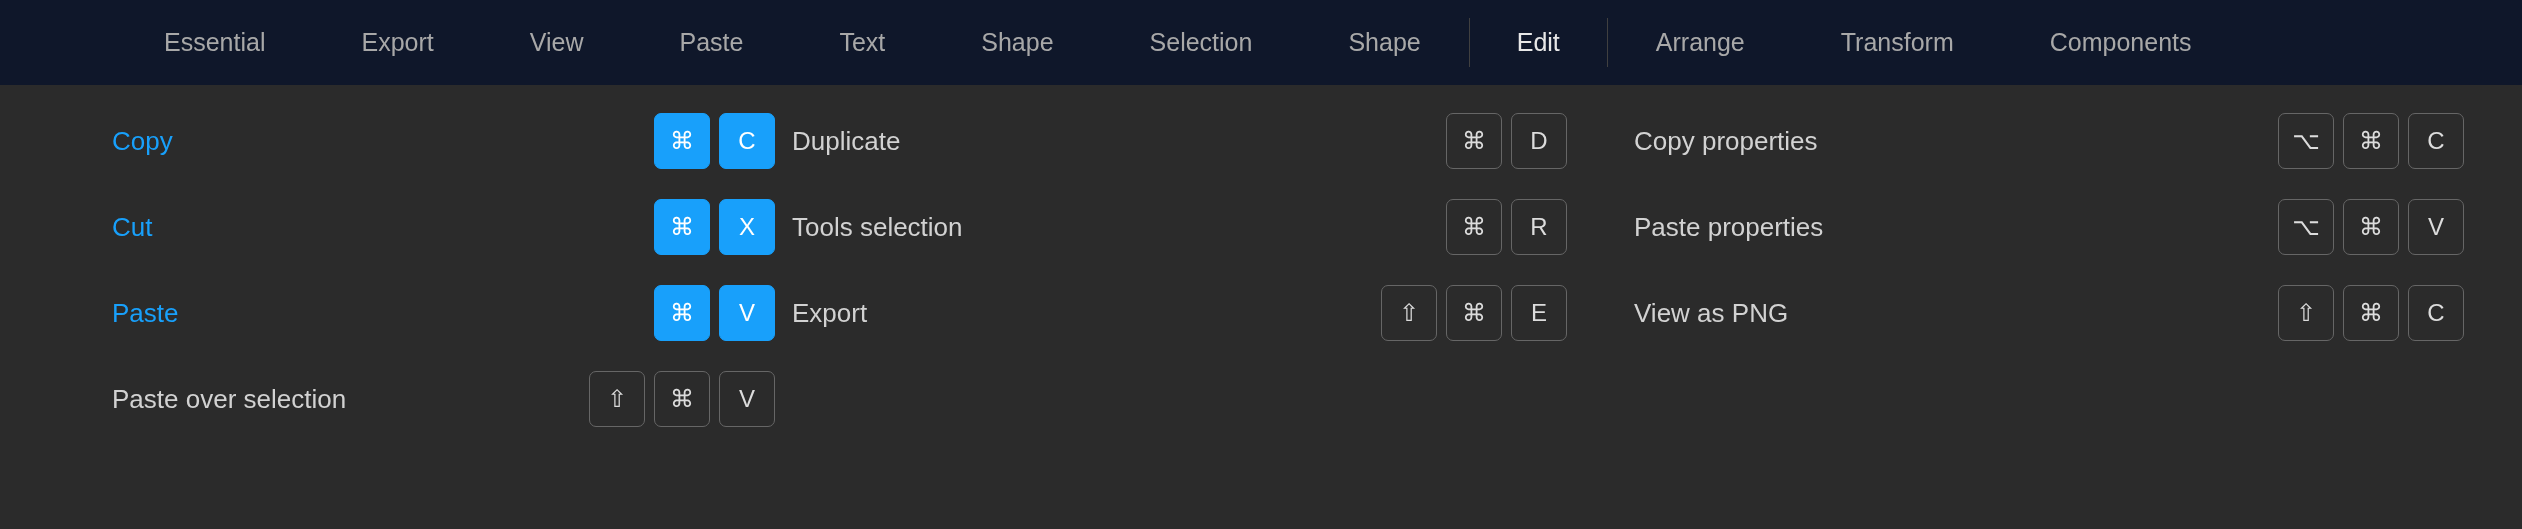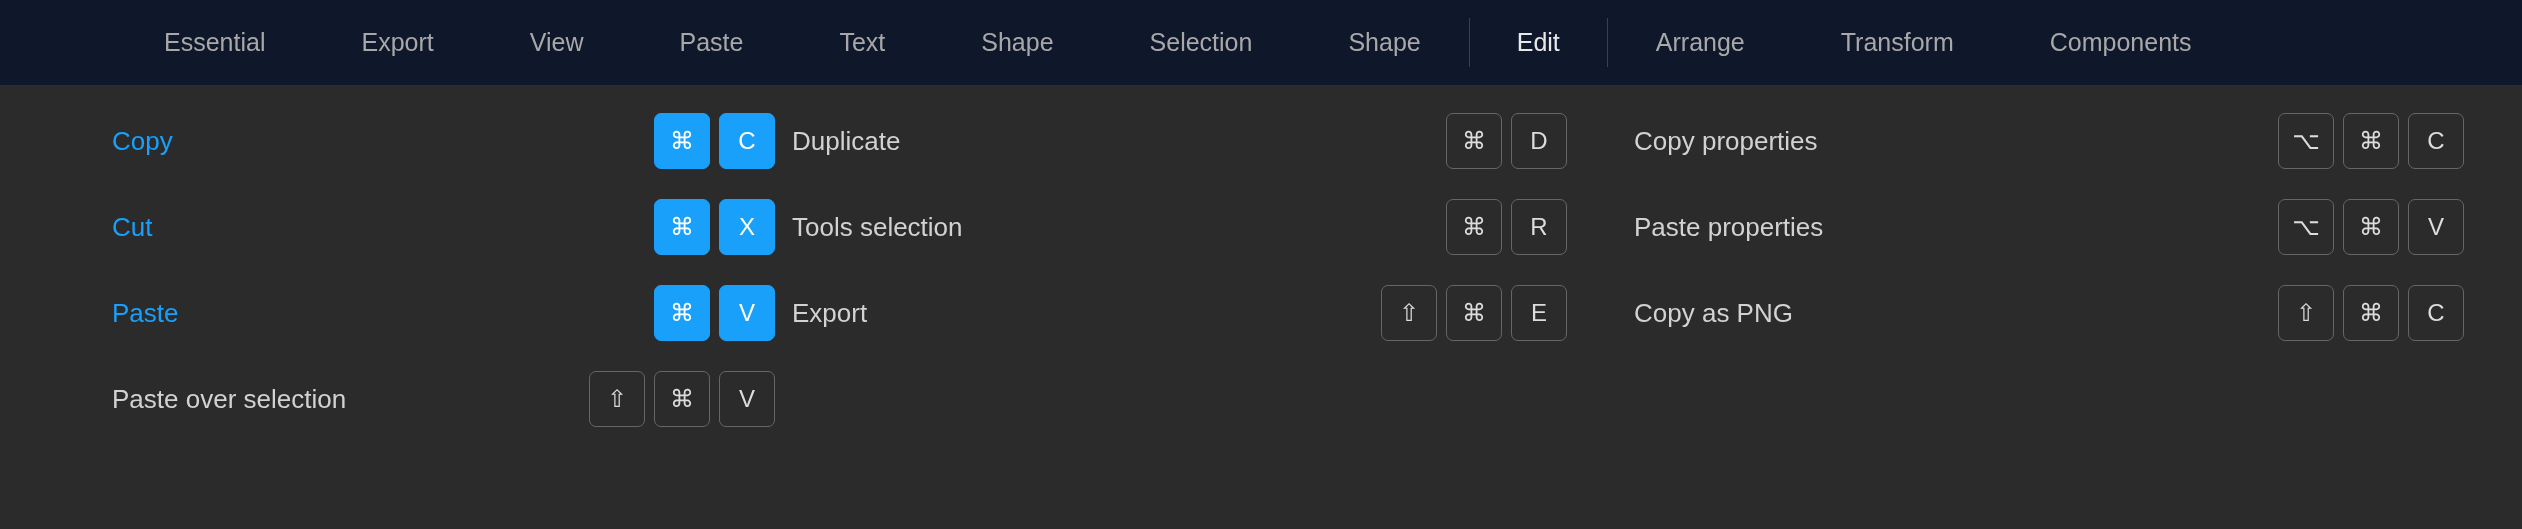--- a/index.html
+++ b/index.html
@@ -180,21 +180,21 @@
       </div>
       <div class="row">
         <div class="label">Paste properties</div>
         <div class="keys">
           <div class="key">⌥</div>
           <div class="key">⌘</div>
           <div class="key">V</div>
         </div>
       </div>
       <div class="row">
-        <div class="label">Copy as PNG</div>
+        <div class="label">View as PNG</div>
         <div class="keys">
           <div class="key">⇧</div>
           <div class="key">⌘</div>
           <div class="key">C</div>
         </div>
       </div>
     </div>
   </div>
 
 </body></html>

